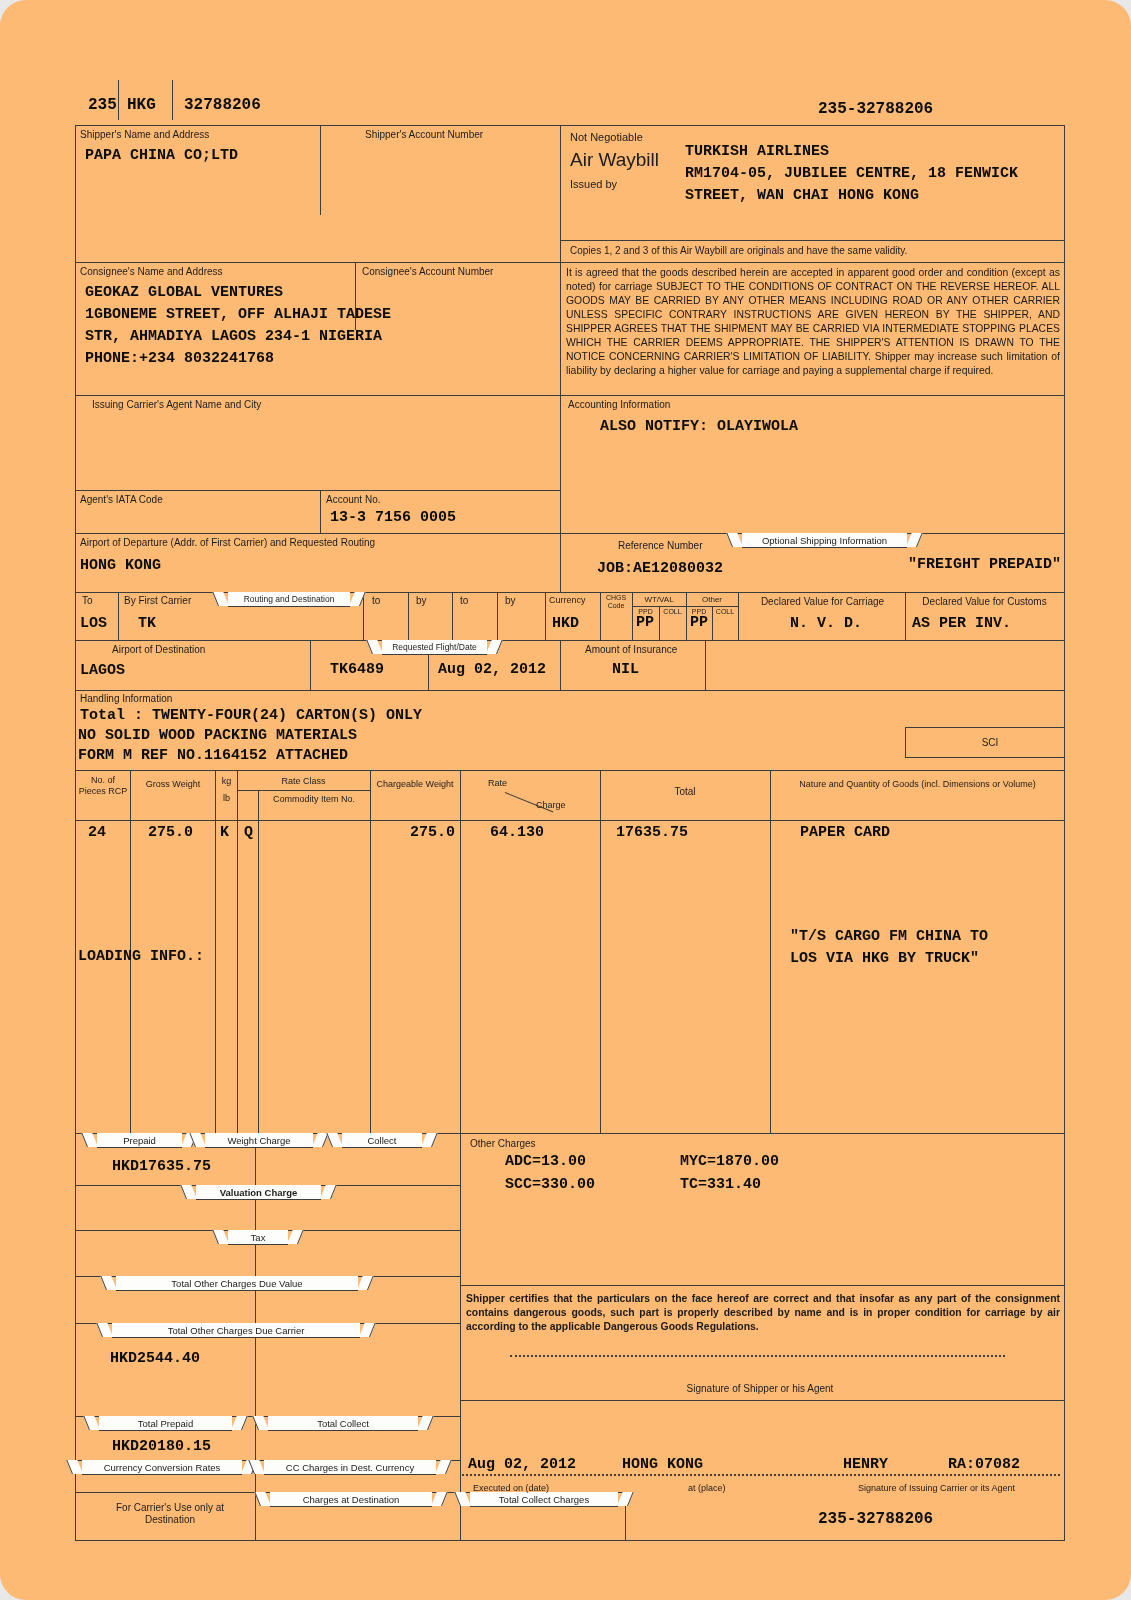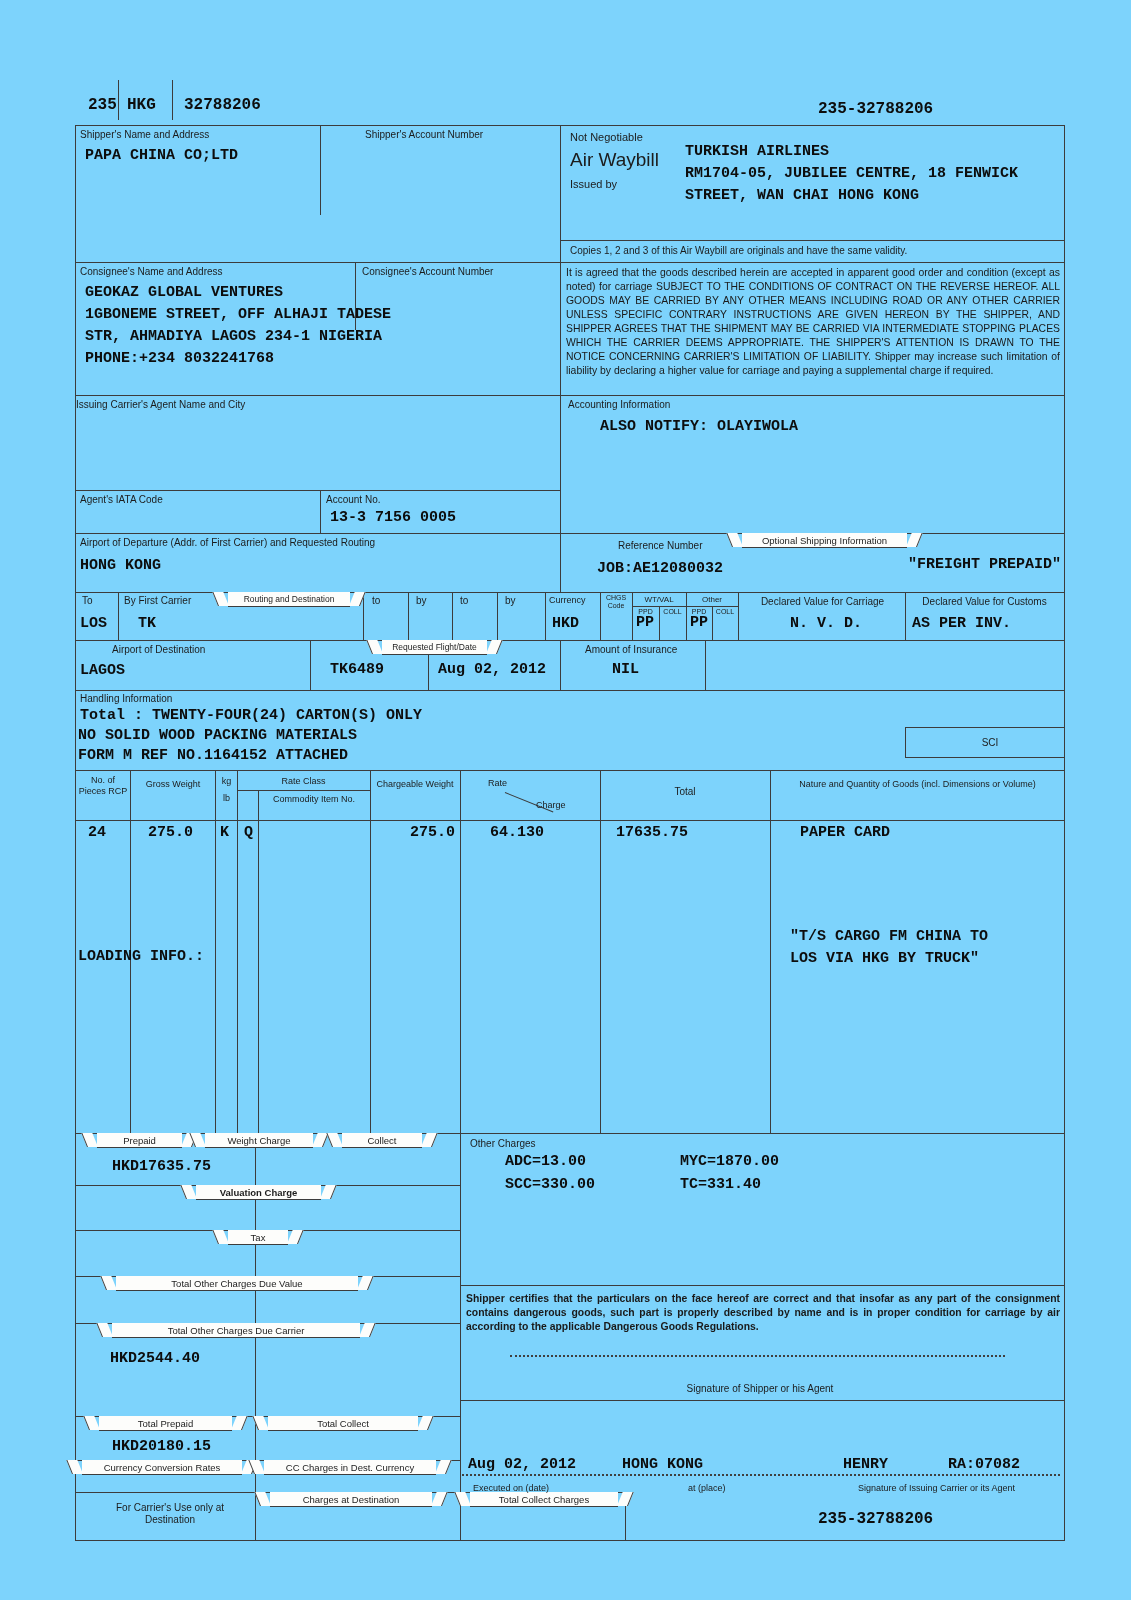--- a/index.html
+++ b/index.html
@@ -1,20 +1,21 @@
 <!DOCTYPE html>
 <html><head>
 <meta charset="utf-8">
 <style>
   * { margin:0; padding:0; box-sizing:border-box; }
   html,body { background:#e8e8e8; }
   .sheet {
     position:relative; width:1131px; height:1600px; margin:0 auto;
-    background:#7dd3fc; color:#151515; overflow:hidden;
+    background:#fdba74; color:#151515; overflow:hidden;
     font-family:"Liberation Sans", sans-serif;
+    border-radius:26px;
   }
   .hl,.vl { position:absolute; background:#3c3c3c; z-index:1; }
   .hl { height:1px; } .vl { width:1px; }
   .lbl { position:absolute; font-size:10px; line-height:12px; z-index:3; color:#1c1c1c; }
   .c { text-align:center; }
   .j { text-align:justify; }
   .s9 { font-size:9px; line-height:11px; }
   .s8 { font-size:8px; line-height:9px; }
   .s7 { font-size:7px; line-height:8px; }
   .s11 { font-size:11px; line-height:13px; }
@@ -72,21 +73,21 @@
   <div class="vl" style="left:355px;top:262px;height:68px;"></div>
   <div class="lbl" style="left:80px;top:266px;">Consignee's Name and Address</div>
   <div class="lbl" style="left:362px;top:266px;">Consignee's Account Number</div>
   <div class="typed" style="left:85px;top:284px;">GEOKAZ GLOBAL VENTURES</div>
   <div class="typed" style="left:85px;top:306px;">1GBONEME STREET, OFF ALHAJI TADESE</div>
   <div class="typed" style="left:85px;top:328px;">STR, AHMADIYA LAGOS 234-1 NIGERIA</div>
   <div class="typed" style="left:85px;top:350px;">PHONE:+234 8032241768</div>
   <div class="para j" style="left:566px;top:266px;width:494px;height:126px;">It is agreed that the goods described herein are accepted in apparent good order and condition (except as noted) for carriage SUBJECT TO THE CONDITIONS OF CONTRACT ON THE REVERSE HEREOF.  ALL GOODS MAY BE CARRIED BY ANY OTHER MEANS INCLUDING ROAD OR ANY OTHER CARRIER UNLESS SPECIFIC CONTRARY INSTRUCTIONS ARE GIVEN HEREON BY THE SHIPPER, AND SHIPPER AGREES THAT THE SHIPMENT MAY BE CARRIED VIA INTERMEDIATE STOPPING PLACES WHICH THE CARRIER DEEMS APPROPRIATE.  THE SHIPPER'S ATTENTION IS DRAWN TO THE NOTICE CONCERNING CARRIER'S LIMITATION OF LIABILITY.  Shipper may increase such limitation of liability by declaring a higher value for carriage and paying a supplemental charge if required.</div>
 
   <div class="hl" style="left:75px;top:395px;width:990px;"></div>
-  <div class="lbl" style="left:76px;top:399px;">Issuing Carrier's Agent Name and City</div>
+  <div class="lbl" style="left:92px;top:399px;">Issuing Carrier's Agent Name and City</div>
   <div class="lbl" style="left:568px;top:399px;">Accounting Information</div>
   <div class="typed" style="left:600px;top:418px;">ALSO NOTIFY: OLAYIWOLA</div>
 
   <div class="hl" style="left:75px;top:490px;width:485px;"></div>
   <div class="vl" style="left:320px;top:490px;height:43px;"></div>
   <div class="lbl" style="left:80px;top:494px;">Agent's IATA Code</div>
   <div class="lbl" style="left:326px;top:494px;">Account No.</div>
   <div class="typed" style="left:330px;top:509px;">13-3 7156 0005</div>
 
   <div class="hl" style="left:75px;top:533px;width:990px;"></div>

